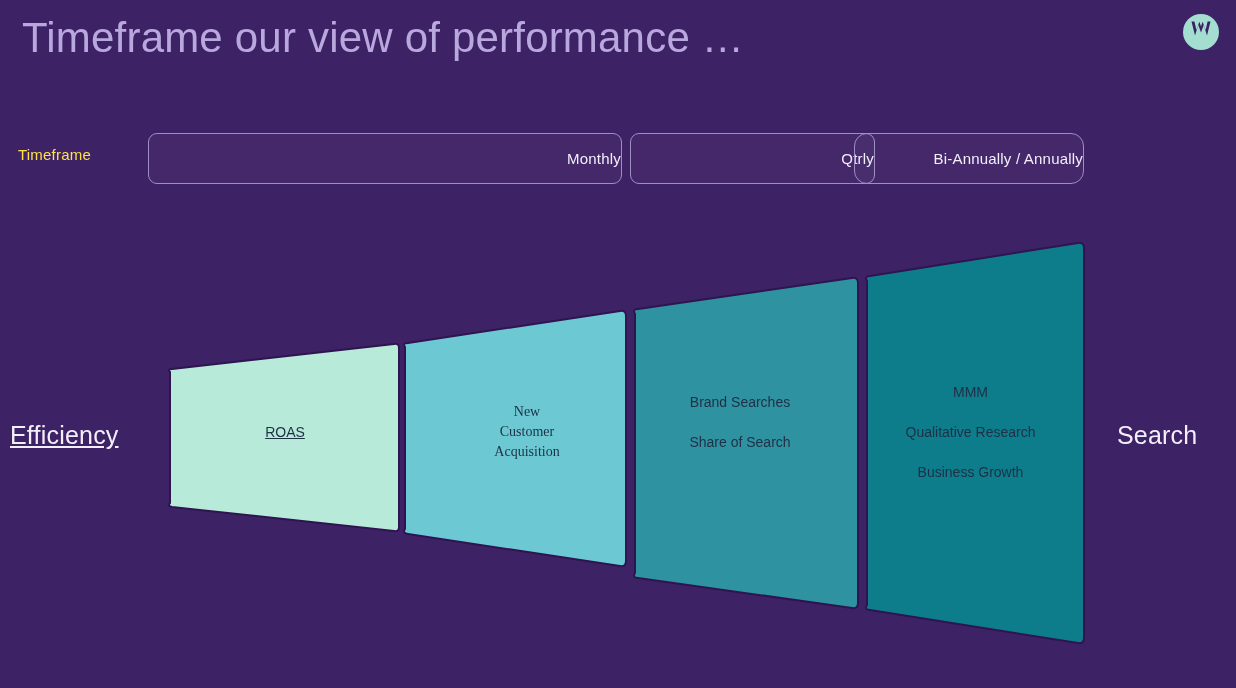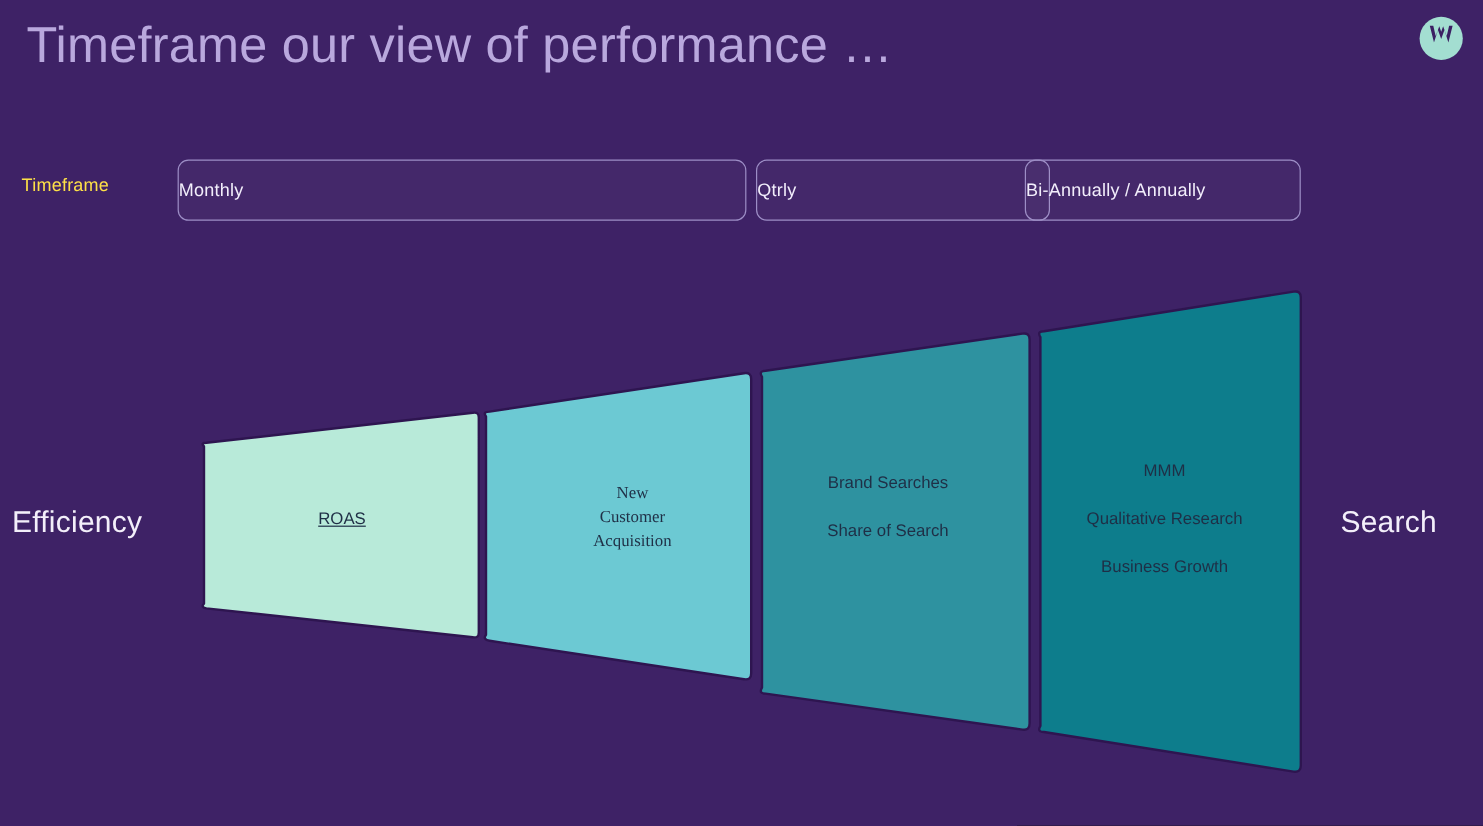--- a/index.html
+++ b/index.html
@@ -50,31 +50,31 @@
   }
   .tf-box {
     position: absolute;
     top: 133px;
     height: 51px;
     border: 1.5px solid #9d8ec6;
     border-radius: 9px;
     background: rgba(255,255,255,0.03);
     display: flex;
     align-items: center;
-    justify-content: flex-start;
+    justify-content: flex-end;
     box-sizing: border-box;
   }
   .tf-box span {
     font-size: 15px;
     color: #f2eefb;
     letter-spacing: .2px;
   }
   #tf-0 { left: 148px;  width: 474px; }
   #tf-1 { left: 630px;  width: 245px; }
-  #tf-2 { left: 854px;  width: 230px; }
+  #tf-2 { left: 854px;  width: 230px; border-radius: 13px; }
 
   
   #funnel {
     position: absolute;
     left: 0;
     top: 0;
     width: 1236px;
     height: 688px;
   }
   .seg-text {
@@ -88,20 +88,21 @@
   }
 
   
   #label-efficiency {
     position: absolute;
     left: 10px;
     top: 421px;
     font-size: 25px;
     color: #f3effa;
     letter-spacing: .2px;
+    text-decoration: underline;
   }
   #label-growth {
     position: absolute;
     left: 1117px;
     top: 421px;
     font-size: 25px;
     color: #f3effa;
     letter-spacing: .2px;
   }
 </style>

